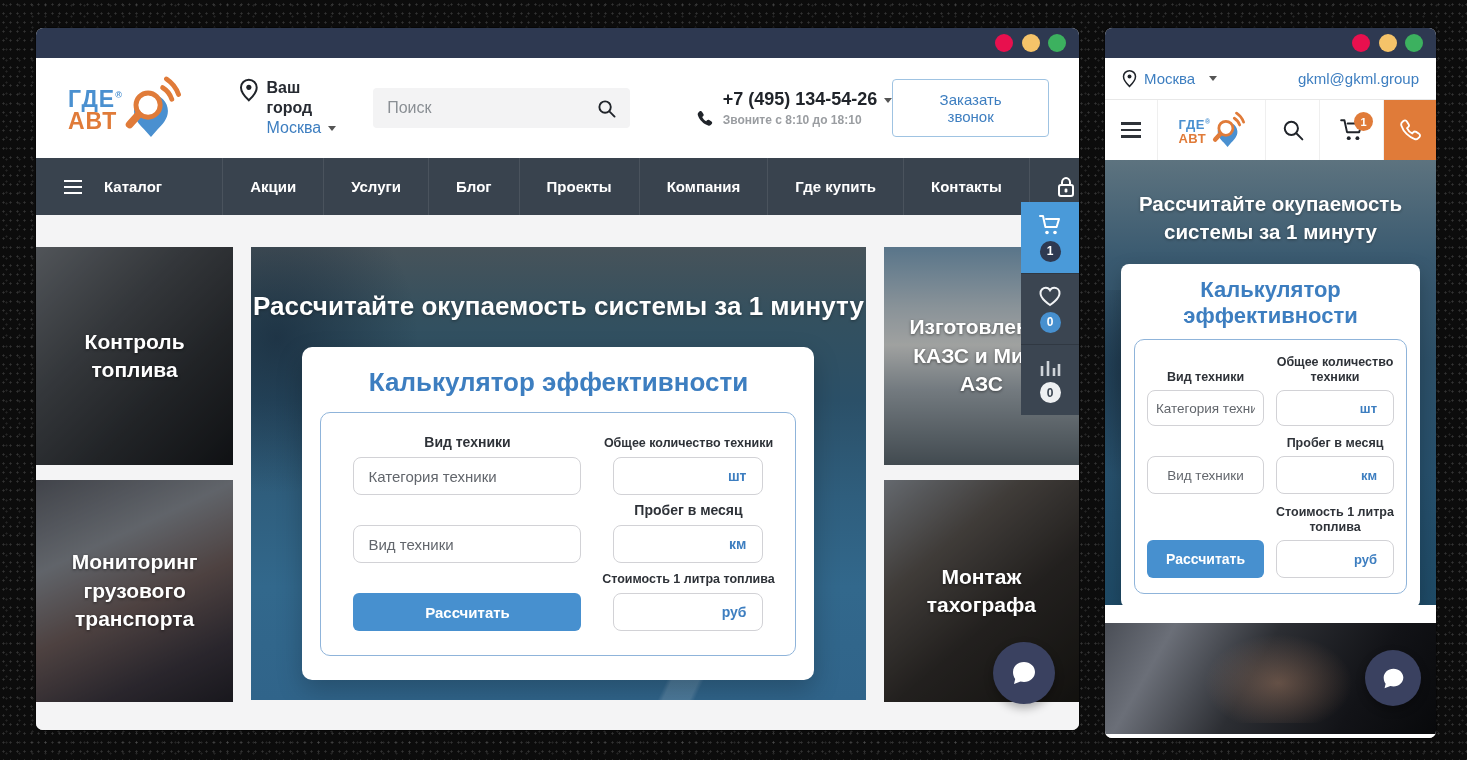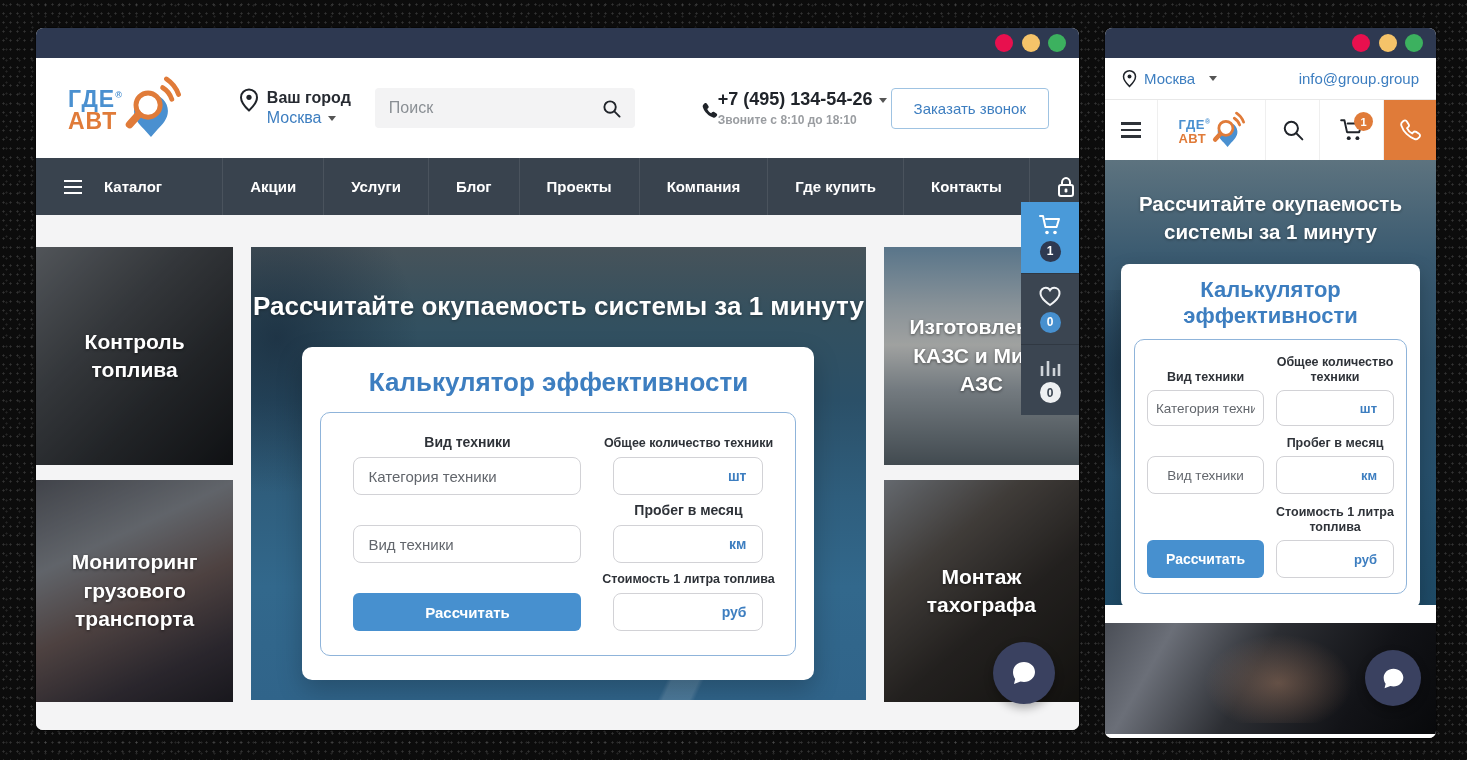--- a/index.html
+++ b/index.html
@@ -30,21 +30,21 @@
   .logo-bottom { color:#e07b39; }
   .logo-ic { margin-left:-4px; }
   .city { margin-left:58px; display:flex; align-items:flex-start; gap:8px; }
   .city-txt { line-height:20px; }
   .city-label { font-weight:bold; font-size:16px; color:#262a31; }
   .city-value { color:#3d7ec0; font-size:16px; cursor:pointer; }
   .caret { display:inline-block; width:0; height:0; border-left:4px solid transparent; border-right:4px solid transparent; border-top:5px solid #555; margin-left:7px; vertical-align:middle; }
   .search { margin-left:24px; width:260px; height:40px; background:#f3f3f4; border-radius:4px; display:flex; align-items:center; padding:0 14px; }
   .search input { flex:1; border:none; outline:none; background:transparent; font-size:16px; color:#333; font-family:"Liberation Sans",sans-serif; }
   .search input::placeholder { color:#8a8f94; }
-  .phone { margin-left:66px; display:flex; align-items:center; }
+  .phone { margin-left:66px; display:flex; align-items:flex-end; gap:10px; }
   .phone-num { font-weight:bold; font-size:18px; color:#20242a; white-space:nowrap; cursor:pointer; }
   .phone-hours { font-size:12px; color:#9a9da1; margin-top:3px;font-weight:bold; }
   .callback { margin-left:auto; background:#fff; border:1px solid #9fc3e2; color:#3d7ec0; font-size:15px; padding:11px 22px; border-radius:4px; cursor:pointer; font-family:"Liberation Sans",sans-serif; }
 
   .d-nav { height:57px; background:#39434e; display:flex; align-items:stretch; }
   .nav-item { display:flex; align-items:center; padding:0 27px; color:#fff; font-weight:bold; font-size:15px; border-left:1px solid rgba(255,255,255,.09); cursor:pointer; white-space:nowrap; }
   .nav-item.first { border-left:none; padding:0 60px 0 28px; gap:22px; }
   .nav-lock { margin-left:auto; display:flex; align-items:center; padding:0 26px; border-left:1px solid rgba(255,255,255,.09); cursor:pointer; }
   .burger { display:flex; flex-direction:column; gap:4px; }
   .burger i { display:block; width:18px; height:2px; background:#fff; }
@@ -312,21 +312,21 @@
 
   <div class="m-topbar">
     <div class="m-city">
       <svg width="15" height="19" viewBox="0 0 20 24">
         <path d="M10 1.5c4.4 0 8 3.5 8 7.9 0 5.6-8 13.1-8 13.1S2 15 2 9.4C2 5 5.6 1.5 10 1.5z" fill="none" stroke="#20242a" stroke-width="2"></path>
         <circle cx="10" cy="9.3" r="2.6" fill="#20242a"></circle>
       </svg>
       <span>Москва</span>
         <i class="caret"></i>
     </div>
-    <a class="m-email">info@group.group</a>
+    <a class="m-email">gkml@gkml.group</a>
   </div>
 
   <div class="m-header">
     <div class="m-cell mc-burger">
       <span class="m-burger">
           <i></i>
           <i></i>
           <i></i>
         </span>
     </div>

